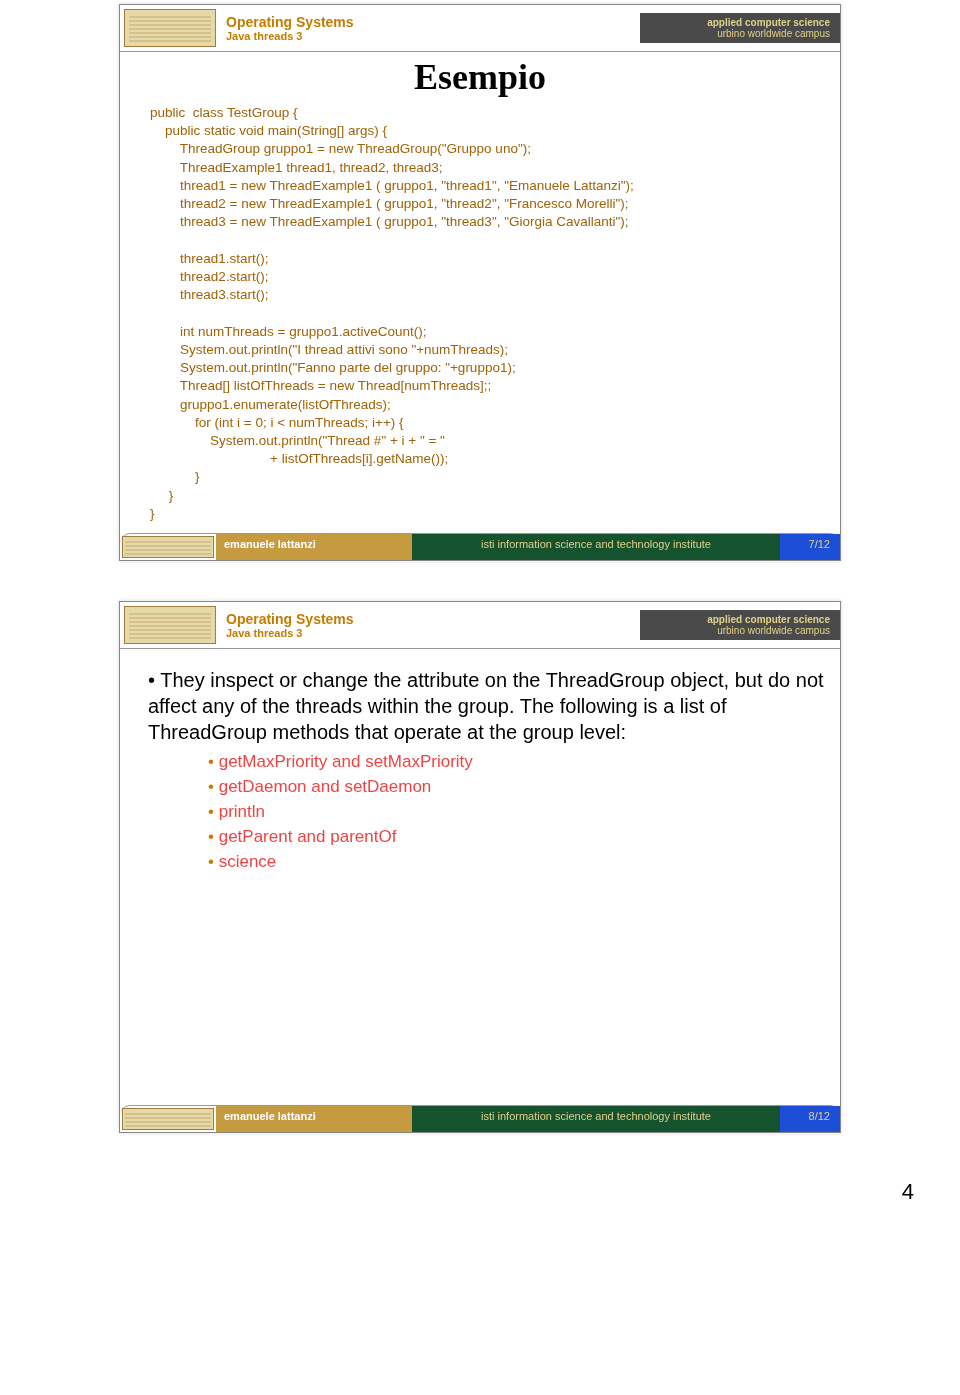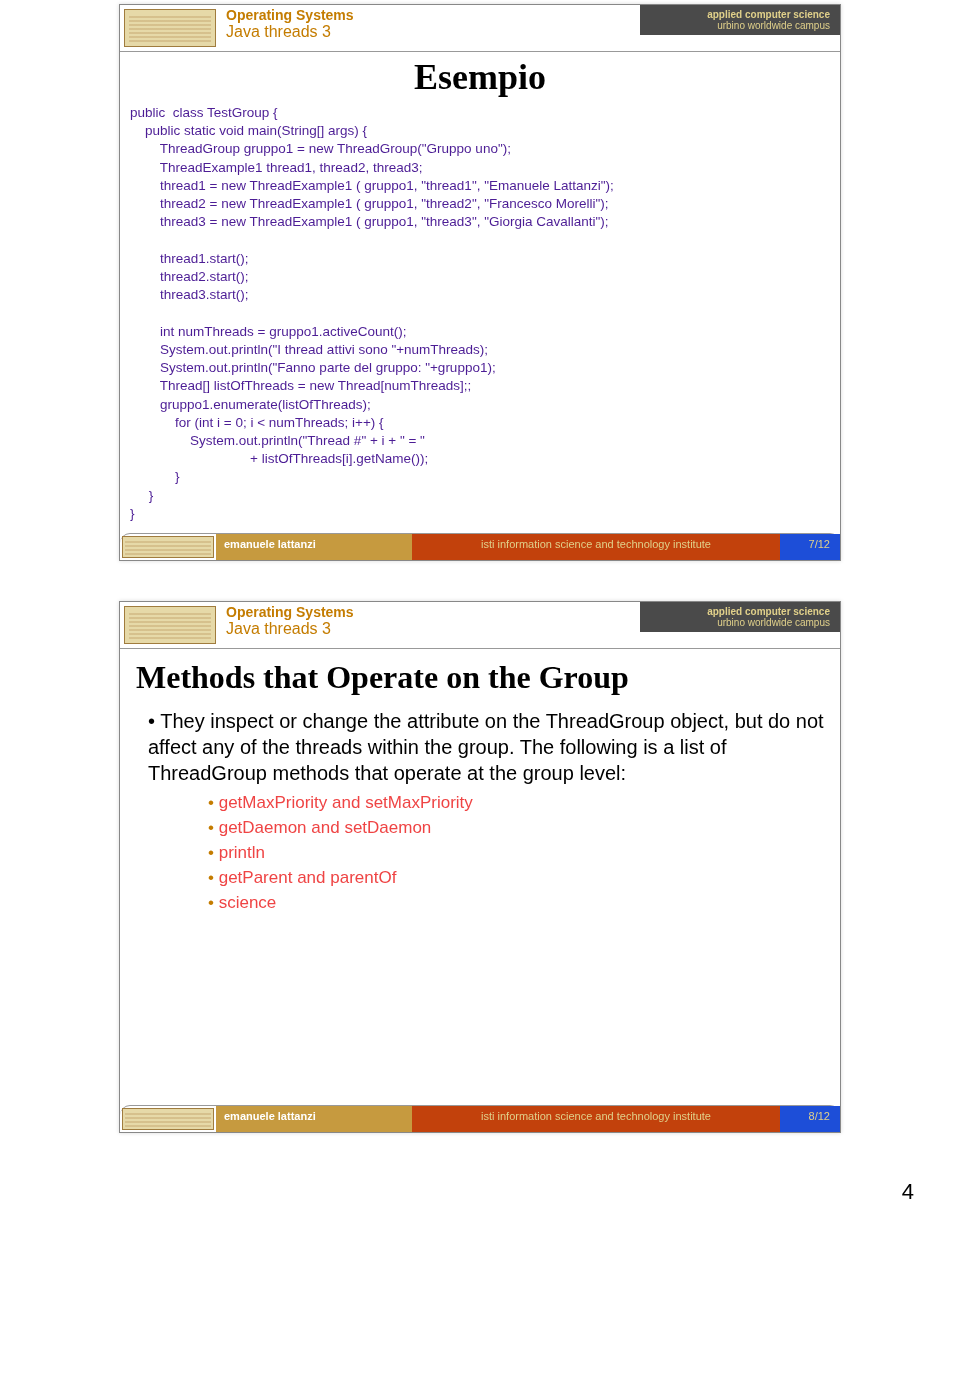--- a/index.html
+++ b/index.html
@@ -12,21 +12,21 @@
   .slide {
     width: 720px;
     margin: 0 auto 40px auto;
     border: 1px solid #888;
     background: #fff;
     box-shadow: 0 0 4px rgba(0,0,0,.15);
     position: relative;
   }
   .header {
     display: flex;
-    align-items: flex-start;
+    align-items: center;
     border-bottom: 1px solid #999;
     background: #fff;
   }
   .logo-box {
     width: 90px;
     height: 36px;
     background: #e6d9a8;
     border: 1px solid #a07c3e;
     margin: 4px 4px 4px 4px;
     position: relative;
@@ -41,22 +41,22 @@
   .hdr-center {
     flex:1;
     padding: 2px 6px;
   }
   .hdr-course {
     font-weight:bold;
     font-size:14px;
     color:#c47c00;
   }
   .hdr-sub {
-    font-size:16px;
-    font-weight:normal;
+    font-size:11px;
+    font-weight:bold;
     color:#c47c00;
   }
   .hdr-right {
     background:#4a4a4a;
     color:#e0d08a;
     font-size:10px;
     padding:4px 10px;
     text-align:right;
     display:flex;
     flex-direction:column;
@@ -72,23 +72,24 @@
   }
   .slide-title {
     text-align:center;
     font-size:36px;
     font-family: "Times New Roman", serif;
     margin: 0 0 6px 0;
   }
   .code {
     font-family: Verdana, "Trebuchet MS", sans-serif;
     font-size: 13.5px;
-    color:#4c1d95;
+    color:#a16207;
     line-height:1.35;
     white-space:pre;
+    margin-left:20px;
   }
   .bullets {
     font-size:20px;
     color:#000;
     margin: 8px 4px 0 4px;
   }
   .bullets > li {
     margin-bottom:6px;
     line-height:1.3;
   }
@@ -128,21 +129,21 @@
     opacity:.35;
   }
   .ft-left {
     background:#c69a3f;
     color:#fff;
     padding:4px 8px;
     font-weight:bold;
     min-width:180px;
   }
   .ft-center {
-    background:#c2410c;
+    background:#14532d;
     color:#e0d08a;
     flex:1;
     padding:4px 8px;
     text-align:center;
   }
   .ft-right {
     background:#1d4ed8;
     color:#e0d08a;
     padding:4px 10px;
     min-width:40px;
@@ -222,21 +223,20 @@
       <div class="hdr-course">Operating Systems</div>
       <div class="hdr-sub">Java threads 3</div>
     </div>
     <div class="hdr-right">
       <span class="l1">applied computer science</span>
       <span class="l2">urbino worldwide campus</span>
     </div>
   </div>
 
   <div class="slide-body">
-    <h1 class="slide-title">Methods that Operate on the Group</h1>
     <ul class="bullets">
       <li>
         <span>They inspect or change the attribute on the ThreadGroup object, but do not affect any of the threads within the group. The following is a list of ThreadGroup methods that operate at the group level:</span>
         <ul class="sub-bullets">
           <li>getMaxPriority and setMaxPriority</li>
           <li>getDaemon and setDaemon</li>
           <li>println</li>
           <li>getParent and parentOf</li>
           <li>science</li>
         </ul>

